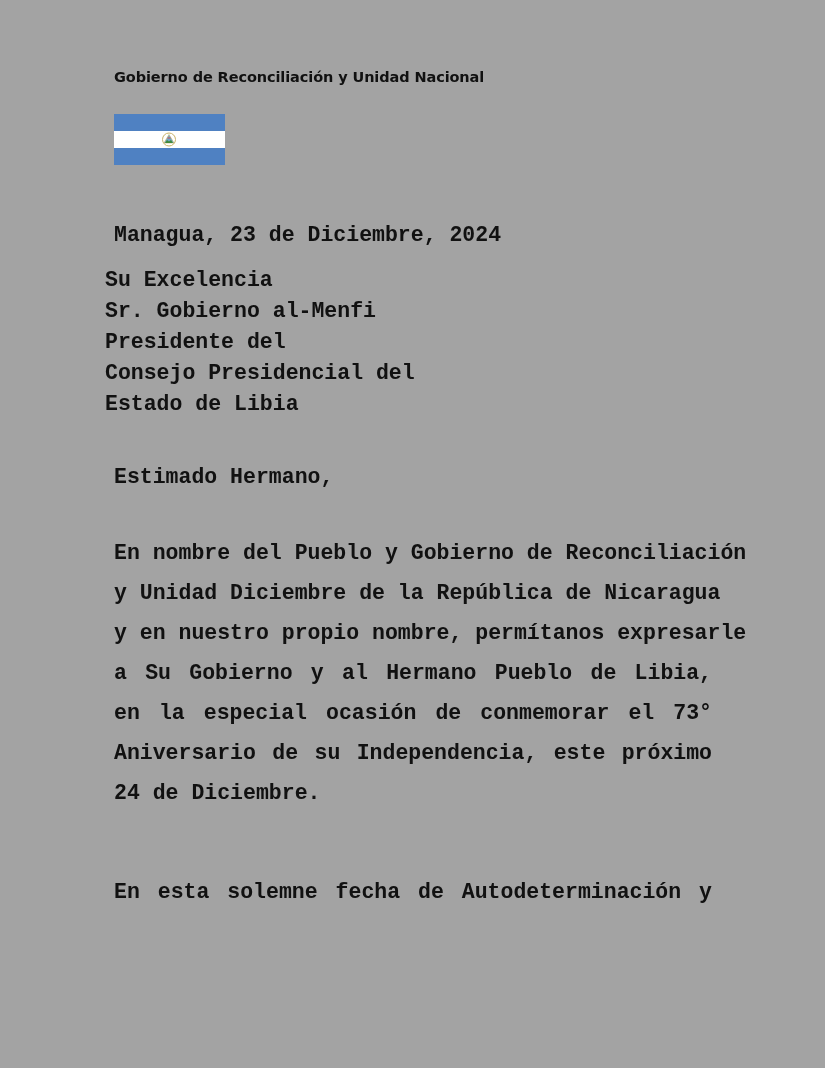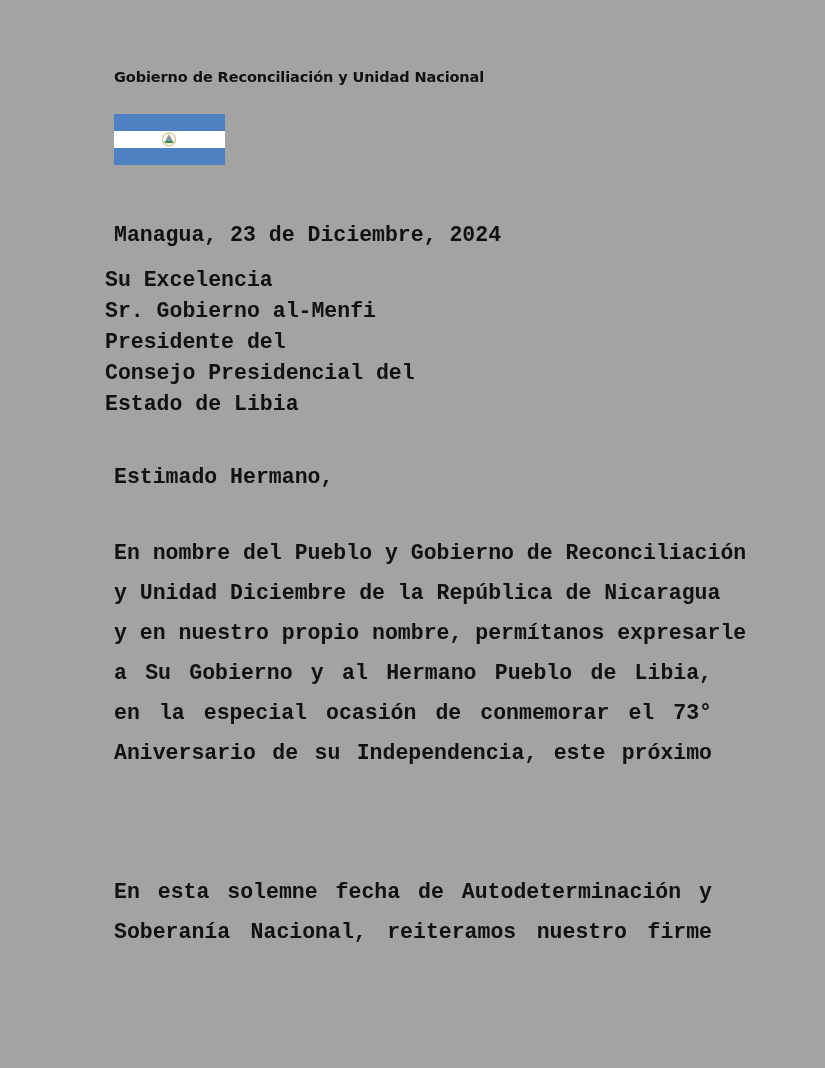--- a/index.html
+++ b/index.html
@@ -135,20 +135,20 @@
 
   <div class="salutation mono">Estimado Hermano,</div>
 
   <div class="paragraph p1 mono">
     <span class="line">En nombre del Pueblo y Gobierno de Reconciliación</span>
     <span class="line">y Unidad Diciembre de la República de Nicaragua</span>
     <span class="line">y en nuestro propio nombre, permítanos expresarle</span>
     <span class="line">a Su Gobierno y al Hermano Pueblo de Libia,</span>
     <span class="line">en la especial ocasión de conmemorar el 73°</span>
     <span class="line">Aniversario de su Independencia, este próximo</span>
+    <span class="line last">24 de Diciembre.</span>
   </div>
 
   <div class="paragraph p2 mono">
     <span class="line">En esta solemne fecha de Autodeterminación y</span>
-    <span class="line">Soberanía Nacional, reiteramos nuestro firme</span>
   </div>
 
 </div>
 
 </body></html>

